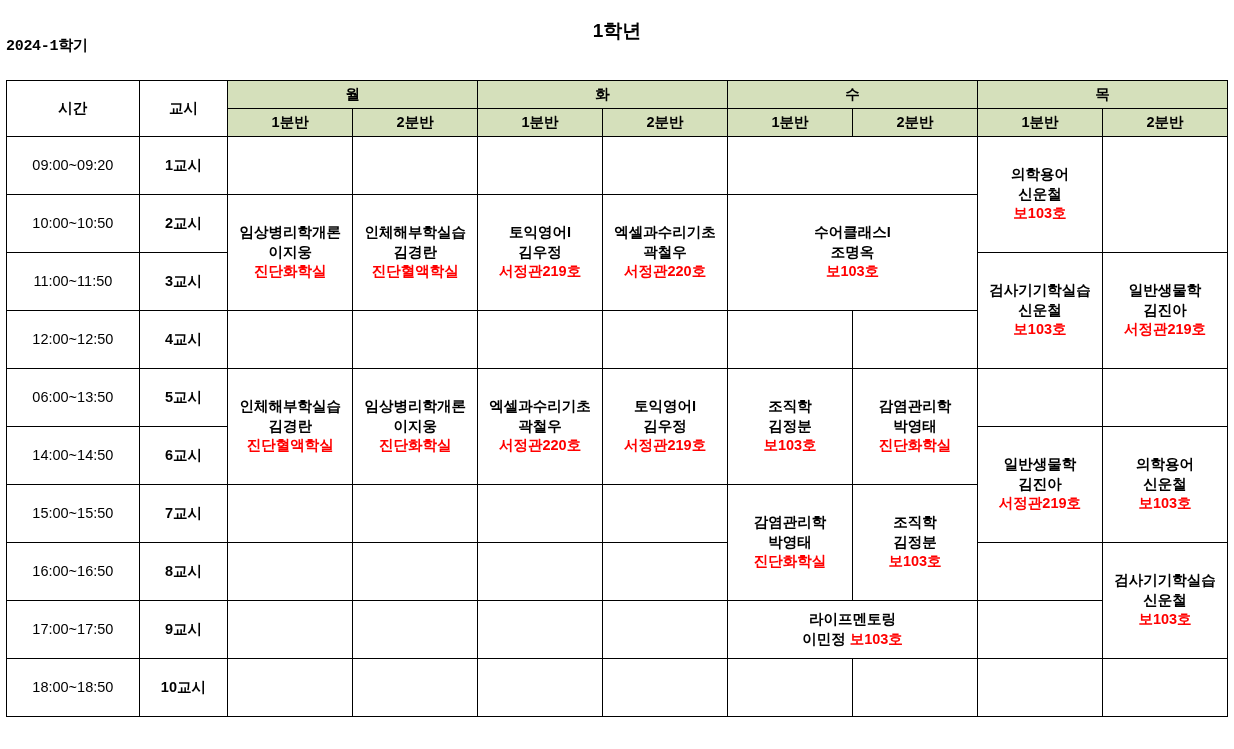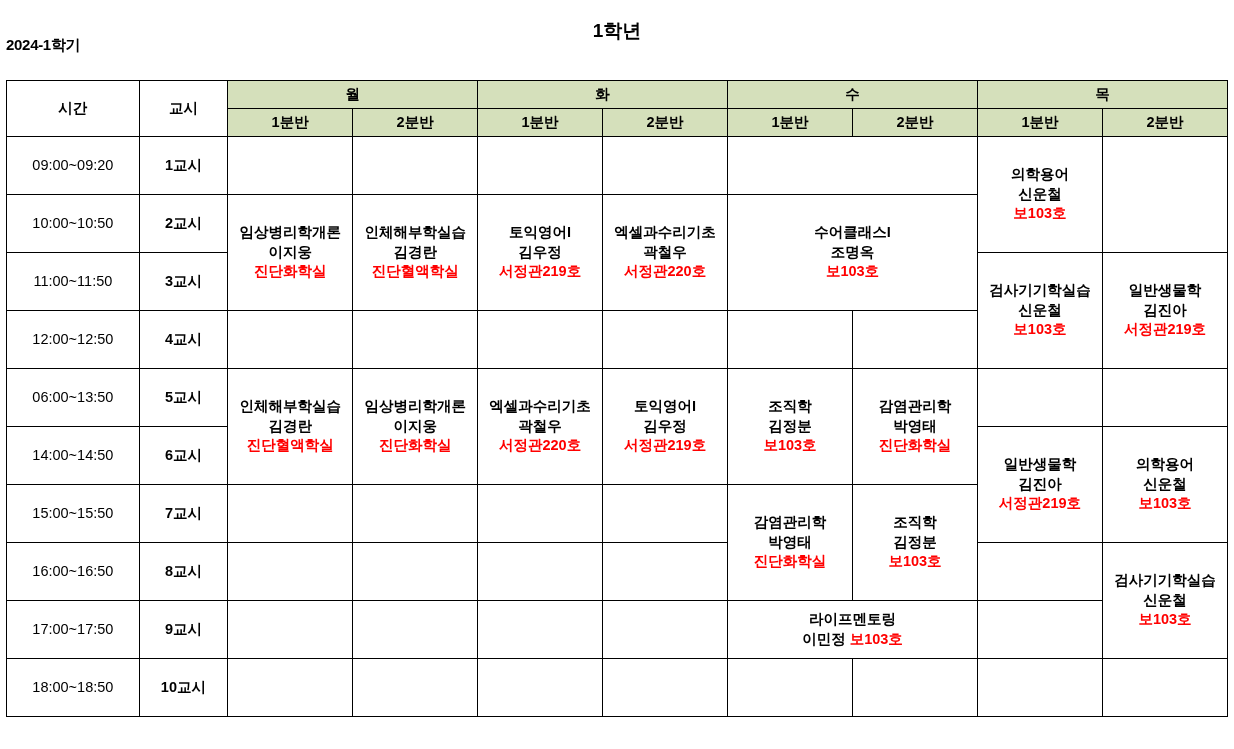--- a/index.html
+++ b/index.html
@@ -25,20 +25,21 @@
     position: relative;
     height: 80px;
   }
   .semester {
     position: absolute;
     left: 6px;
     top: 36px;
     font-size: 15px;
     font-weight: bold;
     letter-spacing: -0.3px;
+    font-family: Liberation Mono, monospace;
   }
   .grade-title {
     position: absolute;
     left: 0;
     right: 0;
     top: 18px;
     text-align: center;
     font-size: 19px;
     font-weight: bold;
   }

